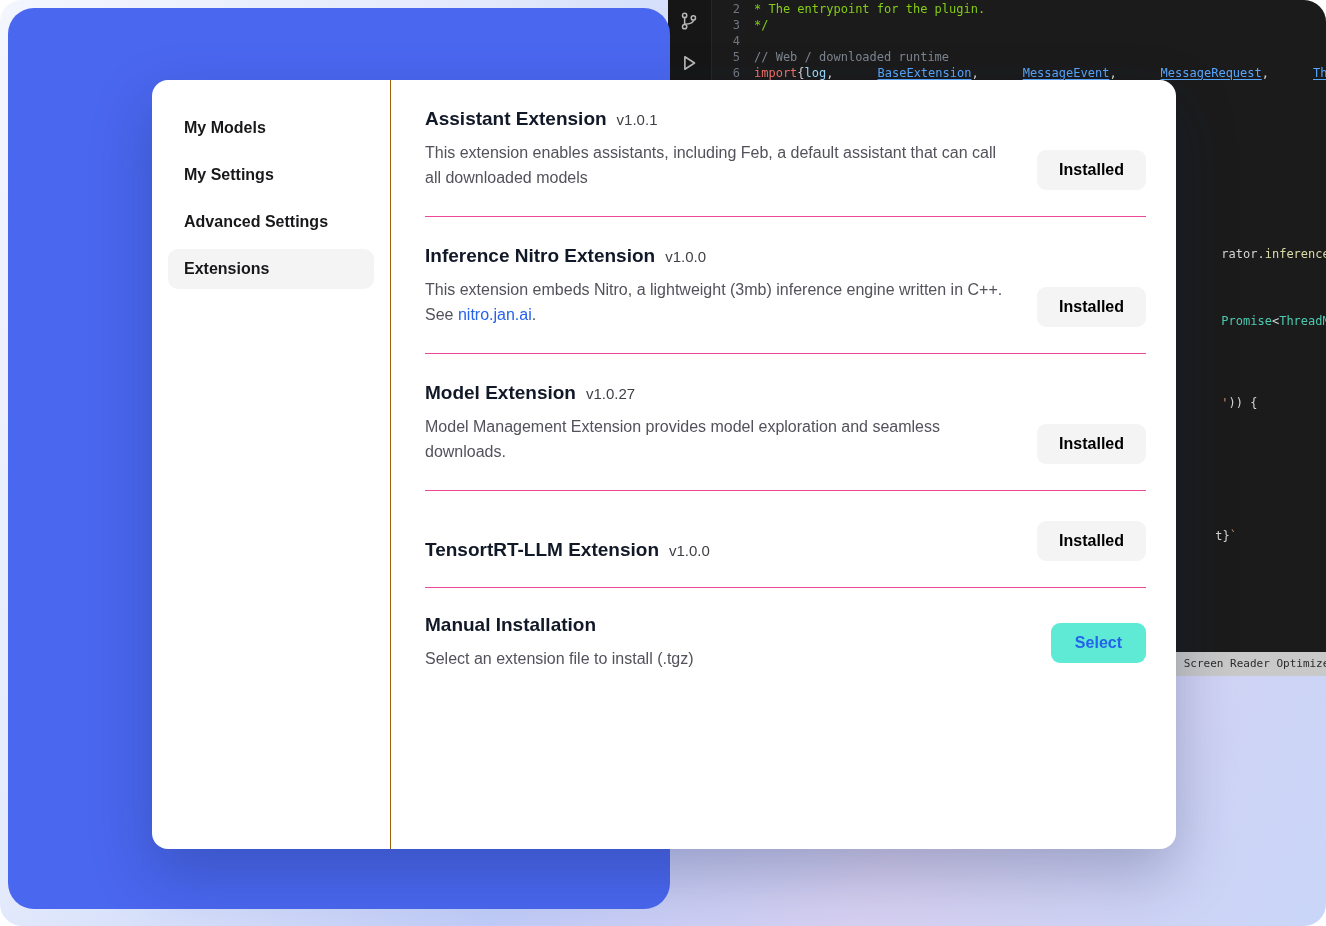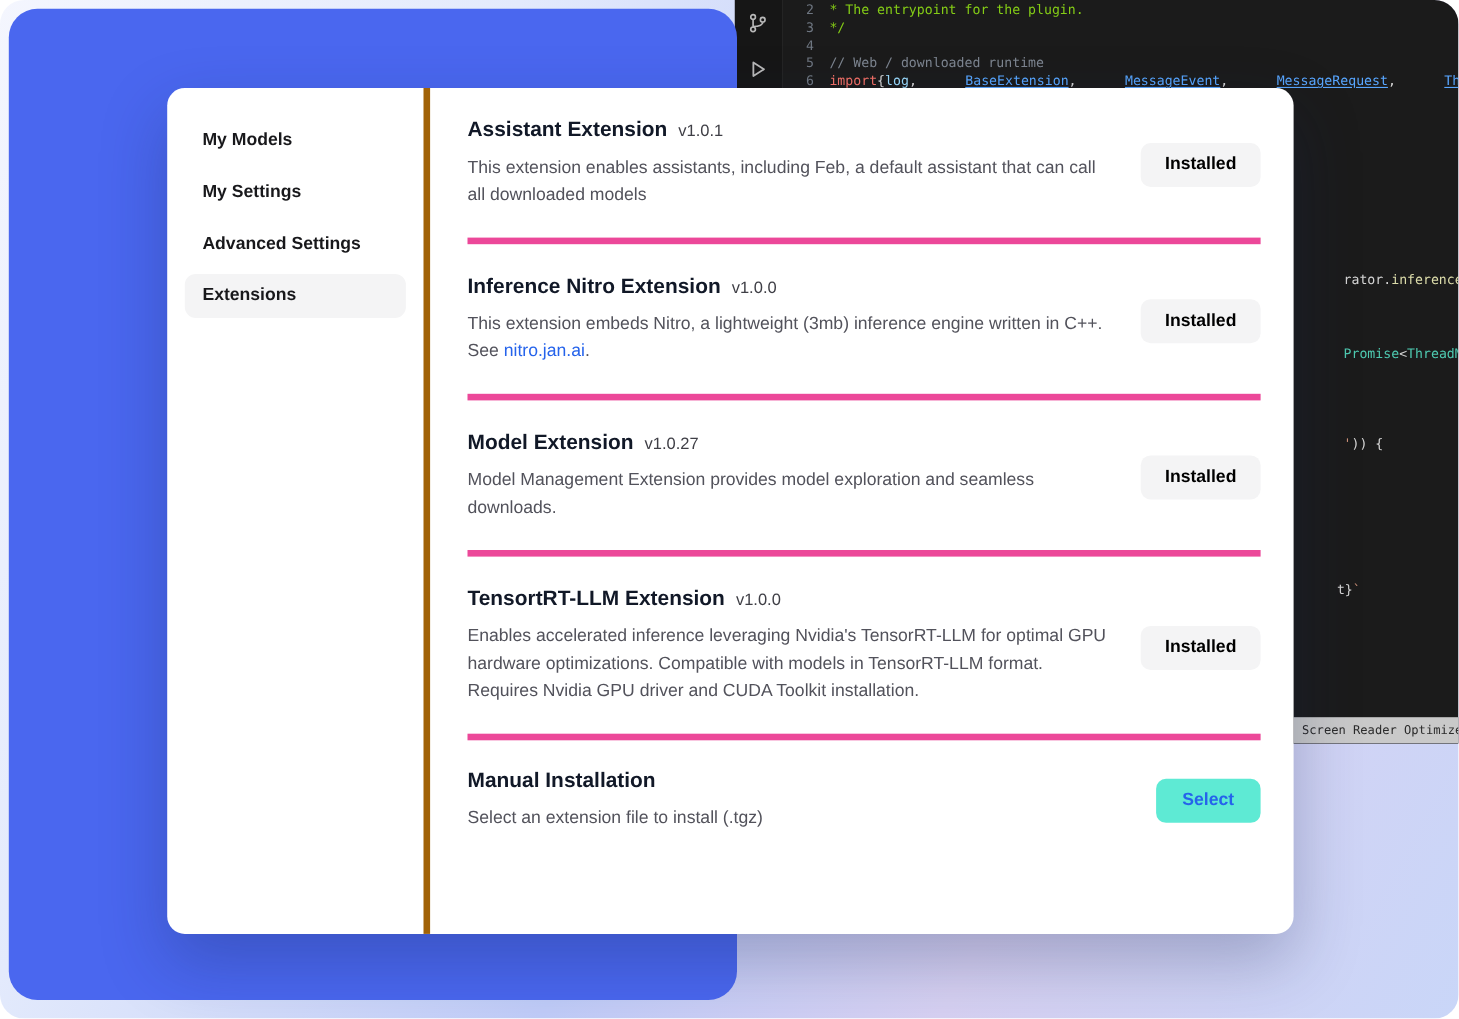--- a/index.html
+++ b/index.html
@@ -63,33 +63,33 @@
   }
 
   
   .modal {
     position:absolute; left:152px; top:80px; width:1024px; height:769px;
     background:#ffffff; border-radius:16px;
     box-shadow:0 25px 60px rgba(23,37,84,.28);
     display:flex; overflow:hidden;
   }
   .sidebar {
-    flex:0 0 239px; width:239px; border-right:6px solid #a16207;
+    flex:0 0 239px; width:239px; border-right:1px solid #a16207;
     padding:28px 16px 0;
   }
   .side-item {
     padding:11px 16px; border-radius:10px; margin-bottom:7px;
     font-size:16px; font-weight:600; color:#18181b; cursor:pointer;
   }
   .side-item.active { background:#f4f4f5; }
 
   .content { flex:1; padding:0 30px 0 34px; overflow:hidden; }
   .row {
-    display:flex; justify-content:space-between; align-items:center;
-    padding:28px 0 26px; border-bottom:6px solid #ec4899;
+    display:flex; justify-content:space-between; align-items:flex-end;
+    padding:28px 0 26px; border-bottom:1px solid #ec4899;
   }
   .row.last { border-bottom:none; align-items:center; padding:26px 0; }
   .row-text { flex:1; padding-right:24px; }
   .ext-name { font-size:19px; font-weight:700; color:#111827; display:inline; }
   .ext-ver { font-size:15px; font-weight:400; color:#3f3f46; margin-left:10px; }
   .desc { margin:10px 0 0; font-size:16px; line-height:25px; color:#52525b; max-width:582px; }
   .desc.wide { max-width:600px; }
   .link { color:#2563eb; cursor:pointer; text-decoration:none; }
   .btn {
     border:none; border-radius:9px; padding:11px 22px;
@@ -208,21 +208,20 @@
         <div class="row-text">
           <h3 class="ext-name">Model Extension</h3><span class="ext-ver">v1.0.27</span>
           <p class="desc">Model Management Extension provides model exploration and seamless downloads.</p>
         </div>
         <button class="btn btn-installed">Installed</button>
       </div>
 
       <div class="row">
         <div class="row-text">
           <h3 class="ext-name">TensortRT-LLM Extension</h3><span class="ext-ver">v1.0.0</span>
-          <p class="desc wide">Enables accelerated inference leveraging Nvidia's TensorRT-LLM for optimal GPU hardware optimizations. Compatible with models in TensorRT-LLM format. Requires Nvidia GPU driver and CUDA Toolkit installation.</p>
         </div>
         <button class="btn btn-installed">Installed</button>
       </div>
 
       <div class="row last">
         <div class="row-text">
           <h3 class="ext-name">Manual Installation</h3>
           <p class="desc">Select an extension file to install (.tgz)</p>
         </div>
         <button class="btn btn-select">Select</button>

